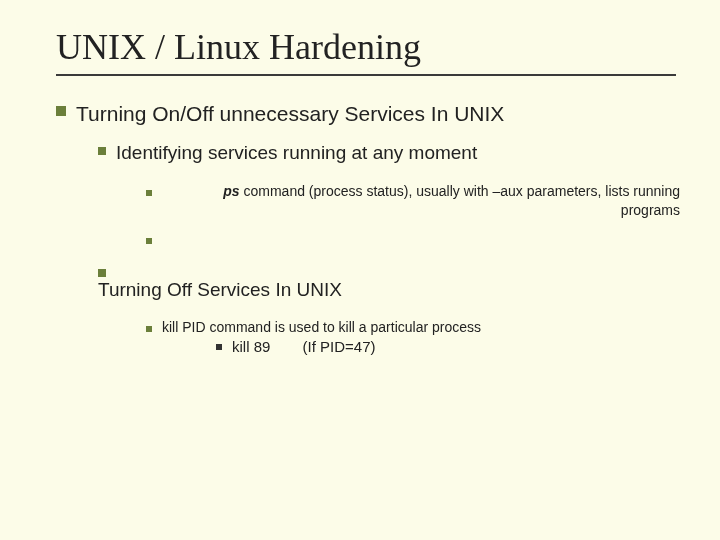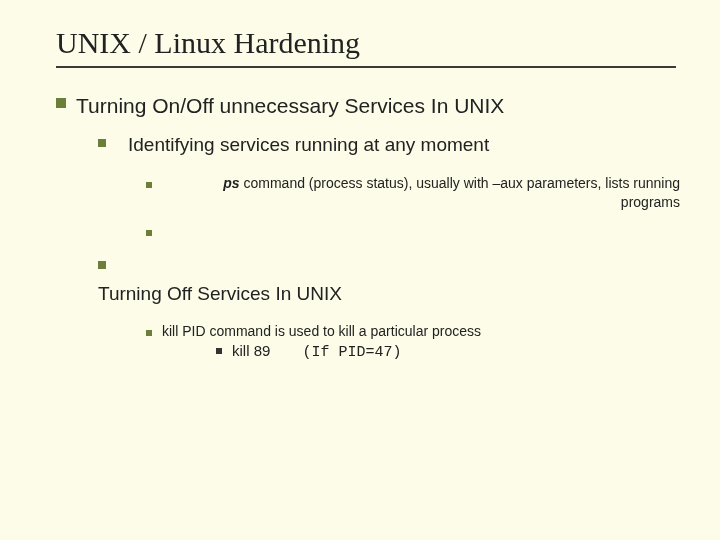--- a/index.html
+++ b/index.html
@@ -15,21 +15,21 @@
   .slide {
     box-sizing: border-box;
     width: 720px;
     height: 540px;
     padding: 26px 40px 30px 56px;
     position: relative;
   }
   h1.title {
     font-family: "Times New Roman", Times, serif;
     font-weight: 400;
-    font-size: 30px;
+    font-size: 36px;
     margin: 0 0 6px 0;
     letter-spacing: 0px;
   }
   .rule {
     border: none;
     border-top: 2px solid #3a3a3a;
     margin: 0 0 24px 0;
     width: 620px;
   }
   .row {
@@ -55,21 +55,21 @@
     height: 6px;
     margin-top: 8px;
   }
   .bullet.dot {
     width: 6px;
     height: 6px;
     background: #333;
     margin-top: 7px;
   }
   .lvl0 { margin-left: 0;   font-size: 21px; margin-bottom: 12px; }
-  .lvl1 { margin-left: 42px; font-size: 19px; margin-bottom: 16px; gap: 12px; }
+  .lvl1 { margin-left: 42px; font-size: 19px; margin-bottom: 16px; }
   .lvl2 { margin-left: 90px; font-size: 14px; margin-bottom: 10px; text-align: right; }
   .lvl3 { margin-left: 132px; font-size: 16px; margin-bottom: 18px; }
   .lvl4 { margin-left: 160px; font-size: 15px; margin-bottom: 10px; }
   .cmd {
     font-style: italic;
     font-weight: bold;
     font-family: Arial, Helvetica, sans-serif;
   }
   .gap-top { margin-top: 18px; flex-direction: column; }
 </style>
@@ -110,17 +110,17 @@
 
   <div class="row lvl2" style="margin-bottom:0;">
     <span class="bullet xs"></span>
     <span>kill PID command is used to kill a particular process</span>
   </div>
 
   <div class="row lvl4">
     <span class="bullet dot"></span>
     <span>
       <span>kill 89</span>
-      <span style="margin-left:28px;font-family:Liberation Mono, monospace;">(If PID=47)</span>
+      <span style="margin-left:28px;">(If PID=47)</span>
     </span>
   </div>
 
 </div>
 
 </body></html>

